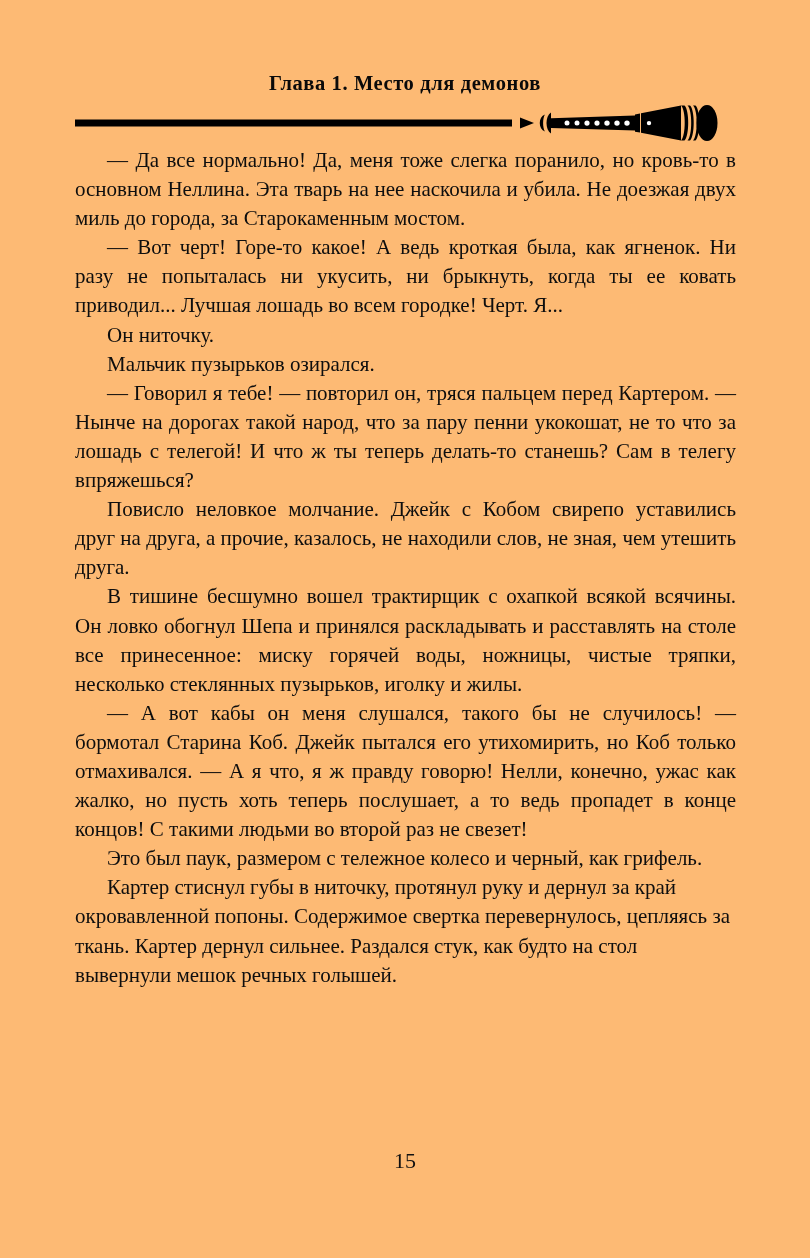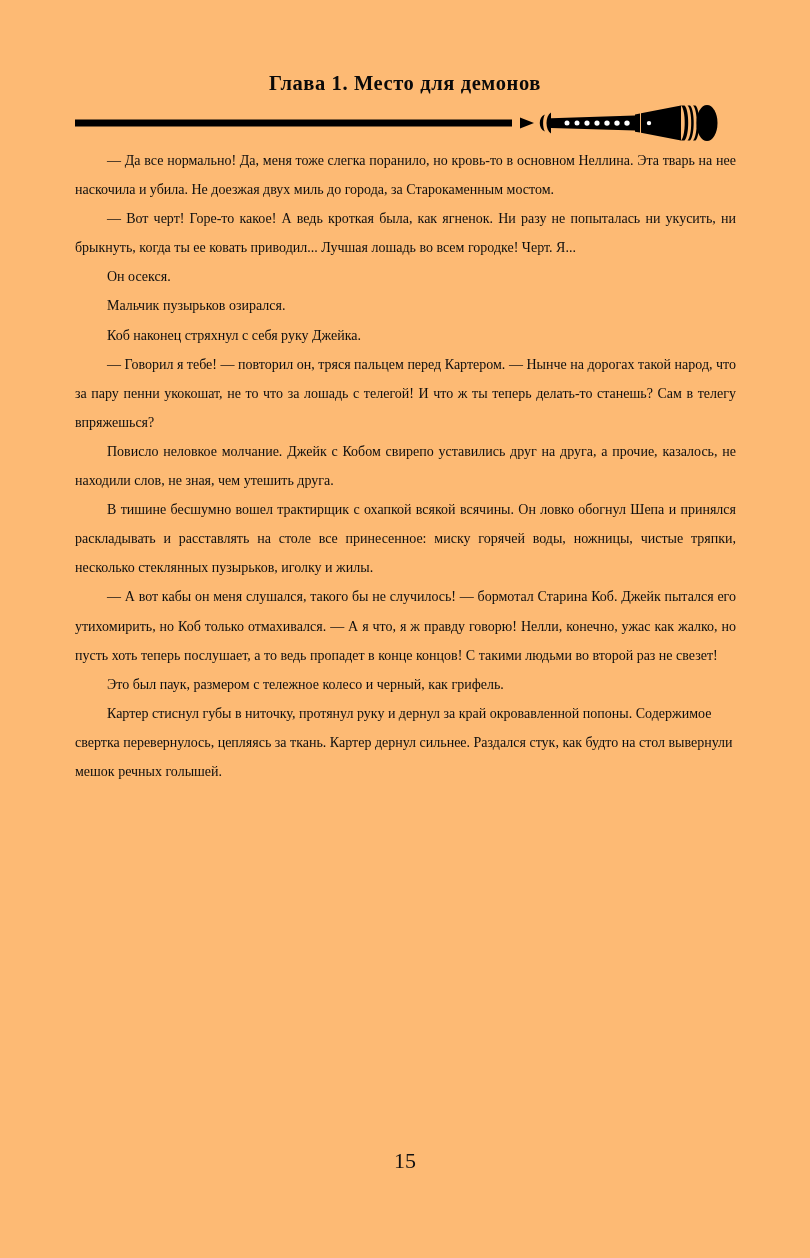--- a/index.html
+++ b/index.html
@@ -56,21 +56,21 @@
     position: absolute;
     left: 75px;
     top: 146px;
     width: 661px;
   }
   .para {
     margin: 0;
     text-align: justify;
     text-justify: inter-word;
     text-indent: 32px;
-    font-size: 14px;
+    font-size: 21px;
     line-height: 29.1px;
     color: #0e0e0e;
     hyphens: manual;
     -webkit-hyphens: manual;
   }
   .para:last-child {
     text-align: left;
   }
 
   
@@ -124,23 +124,22 @@
         <path d="M618,1.5 C623,6 623,32 618,36.5 L620.5,36.5 C625.5,32 625.5,6 620.5,1.5 Z" fill="#000000"></path>
 
         <ellipse cx="632" cy="19.1" rx="10.5" ry="18" fill="#000000"></ellipse>
       </svg>
     </div>
   </div>
 
   <div class="body-text">
     <p class="para">— Да все нормально! Да, меня тоже слегка поранило, но кровь-то в основном Неллина. Эта тварь на нее наскочила и убила. Не доезжая двух миль до города, за Старокаменным мостом.</p>
     <p class="para">— Вот черт! Горе-то какое! А ведь кроткая была, как ягненок. Ни разу не попыталась ни укусить, ни брыкнуть, когда ты ее ковать приводил... Лучшая лошадь во всем городке! Черт. Я...</p>
-    <p class="para">Он осекся.</p>
+    <p class="para">Он ниточку.</p>
     <p class="para">Мальчик пузырьков озирался.</p>
-    <p class="para">Коб наконец стряхнул с себя руку Джейка.</p>
     <p class="para">— Говорил я тебе! — повторил он, тряся пальцем перед Картером. — Нынче на дорогах такой народ, что за пару пенни укокошат, не то что за лошадь с телегой! И что ж ты теперь делать-то станешь? Сам в телегу впряжешься?</p>
     <p class="para">Повисло неловкое молчание. Джейк с Кобом свирепо уставились друг на друга, а прочие, казалось, не находили слов, не зная, чем утешить друга.</p>
     <p class="para">В тишине бесшумно вошел трактирщик с охапкой всякой всячины. Он ловко обогнул Шепа и принялся раскладывать и расставлять на столе все принесенное: миску горячей воды, ножницы, чистые тряпки, несколько стеклянных пузырьков, иголку и жилы.</p>
     <p class="para">— А вот кабы он меня слушался, такого бы не случилось! — бормотал Старина Коб. Джейк пытался его утихомирить, но Коб только отмахивался. — А я что, я ж правду говорю! Нелли, конечно, ужас как жалко, но пусть хоть теперь послушает, а то ведь пропадет в конце концов! С такими людьми во второй раз не свезет!</p>
     <p class="para">Это был паук, размером с тележное колесо и черный, как грифель.</p>
     <p class="para">Картер стиснул губы в ниточку, протянул руку и дернул за край окровавленной попоны. Содержимое свертка перевернулось, цепляясь за ткань. Картер дернул сильнее. Раздался стук, как будто на стол вывернули мешок речных голышей.</p>
   </div>
 
   <div class="page-number">15</div>
 

